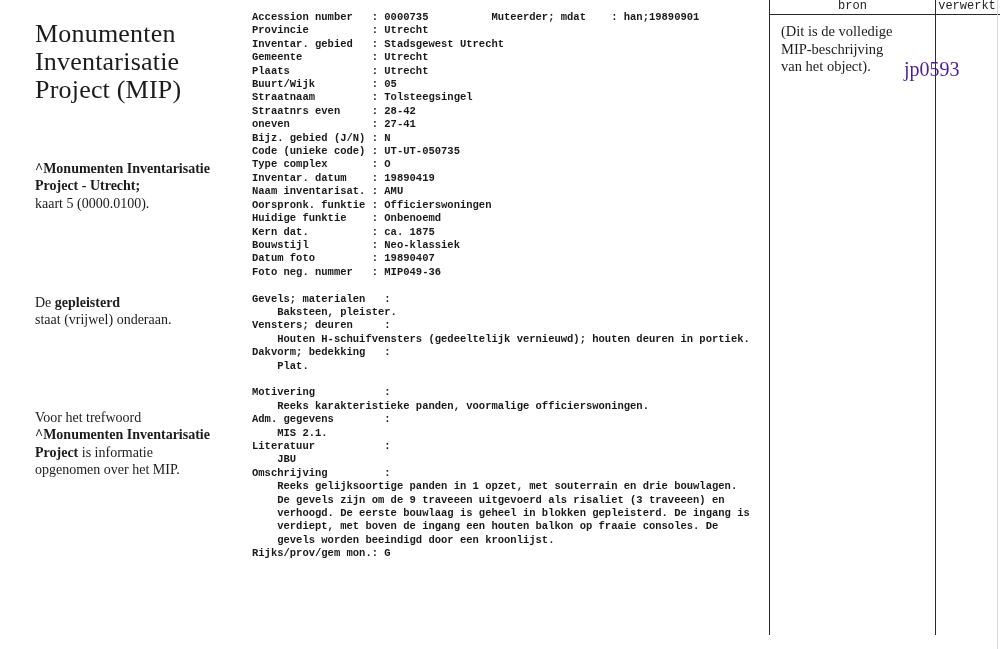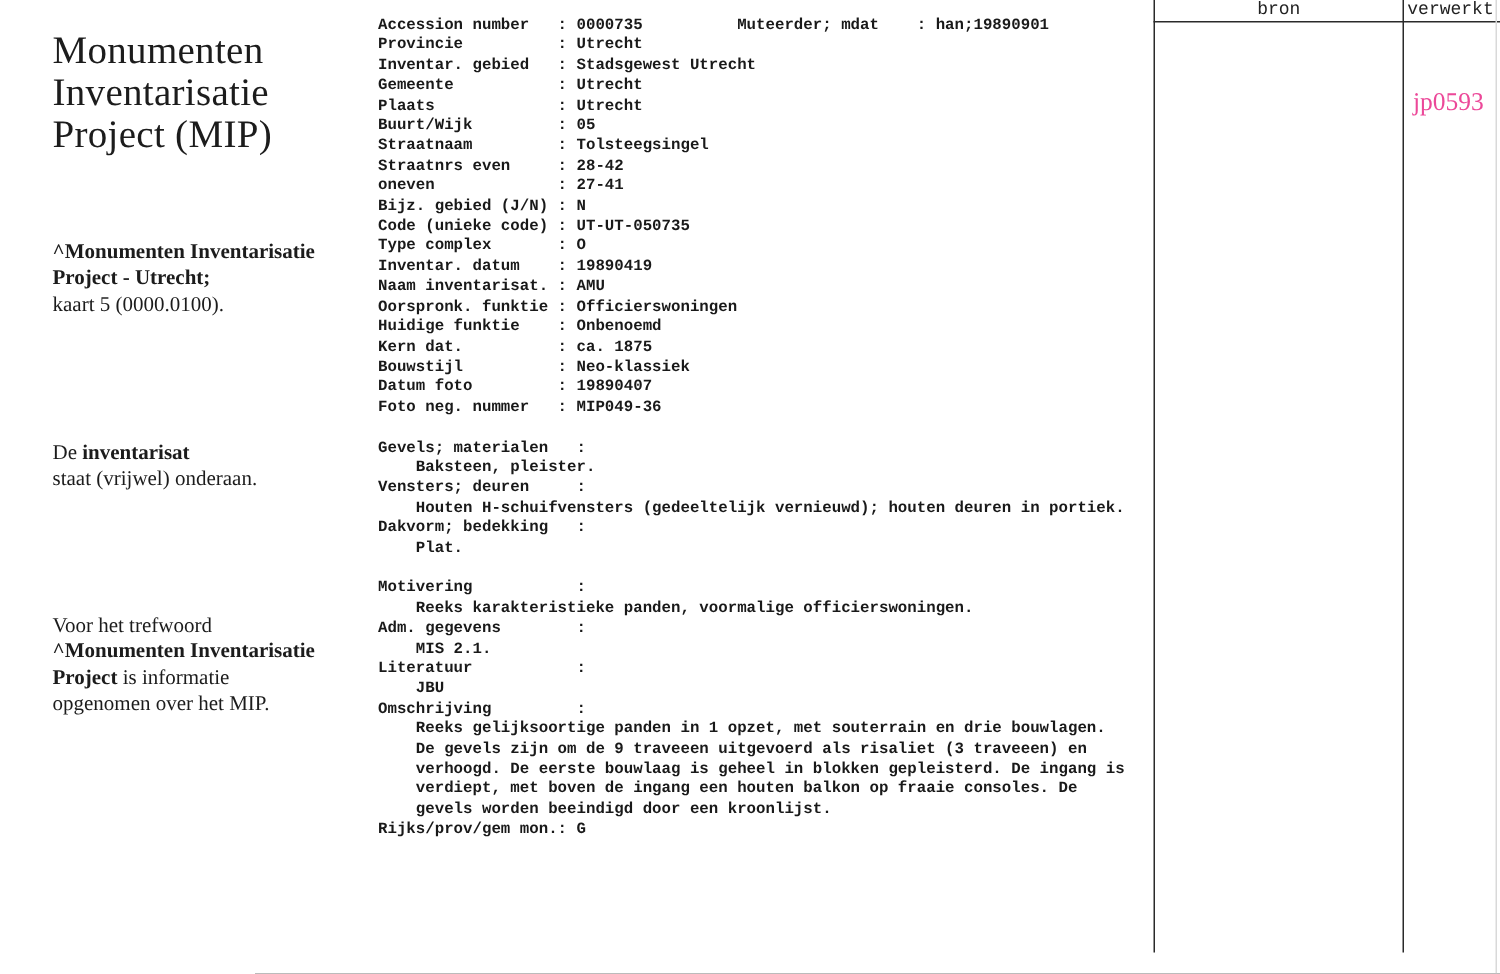--- a/index.html
+++ b/index.html
@@ -48,38 +48,38 @@
     font-family:Liberation Mono, monospace;
     font-size:12px;line-height:13px;text-align:center;color:#222;
   }
   #header-bron{left:770px;width:165px;}
   #header-verwerkt{left:936px;width:62px;}
   .bron-note{
     position:absolute;left:781px;top:23px;width:152px;
     font-size:14.5px;line-height:17.5px;white-space:pre-line;color:#1c1c1c;
   }
   .verwerkt-value{
-    position:absolute;left:942px;top:58px;width:55px;
-    font-size:17px;color:#ec4899;
+    position:absolute;left:904px;top:58px;width:55px;
+    font-size:20px;color:#4c1d95;
   }
   .edge-artifact{position:absolute;left:997px;top:0;width:1px;height:649px;background:#d9d9d9;}
 </style>
 </head>
 <body>
 
 <div id="page">
 
   <div class="left-col">
     <h1 class="doc-title">Monumenten
 Inventarisatie
 Project (MIP)</h1>
     <p class="note" id="note-1"><b>^Monumenten Inventarisatie
 Project - Utrecht;
 </b><span>kaart 5 (0000.0100).</span></p>
-    <p class="note" id="note-2"><span>De </span><b>inventarisat</b><span>
+    <p class="note" id="note-2"><span>De </span><b>gepleisterd</b><span>
 staat (vrijwel) onderaan.</span></p>
     <p class="note" id="note-3"><span>Voor het trefwoord
 </span><b>^Monumenten Inventarisatie
 Project</b><span> is informatie
 opgenomen over het MIP.</span></p>
   </div>
 
   <pre class="record-pre">Accession number   : 0000735          Muteerder; mdat    : han;19890901
 Provincie          : Utrecht
 Inventar. gebied   : Stadsgewest Utrecht
@@ -120,16 +120,19 @@
     verhoogd. De eerste bouwlaag is geheel in blokken gepleisterd. De ingang is
     verdiept, met boven de ingang een houten balkon op fraaie consoles. De
     gevels worden beeindigd door een kroonlijst.
 Rijks/prov/gem mon.: G</pre>
 
   <div class="vline" id="vline-1"></div>
   <div class="vline" id="vline-2"></div>
   <div class="hline"></div>
   <div class="col-header" id="header-bron">bron</div>
   <div class="col-header" id="header-verwerkt">verwerkt</div>
+  <div class="bron-note">(Dit is de volledige
+MIP-beschrijving
+van het object).</div>
   <div class="verwerkt-value">jp0593</div>
 
   <div class="edge-artifact"></div>
 </div>
 
 </body></html>

